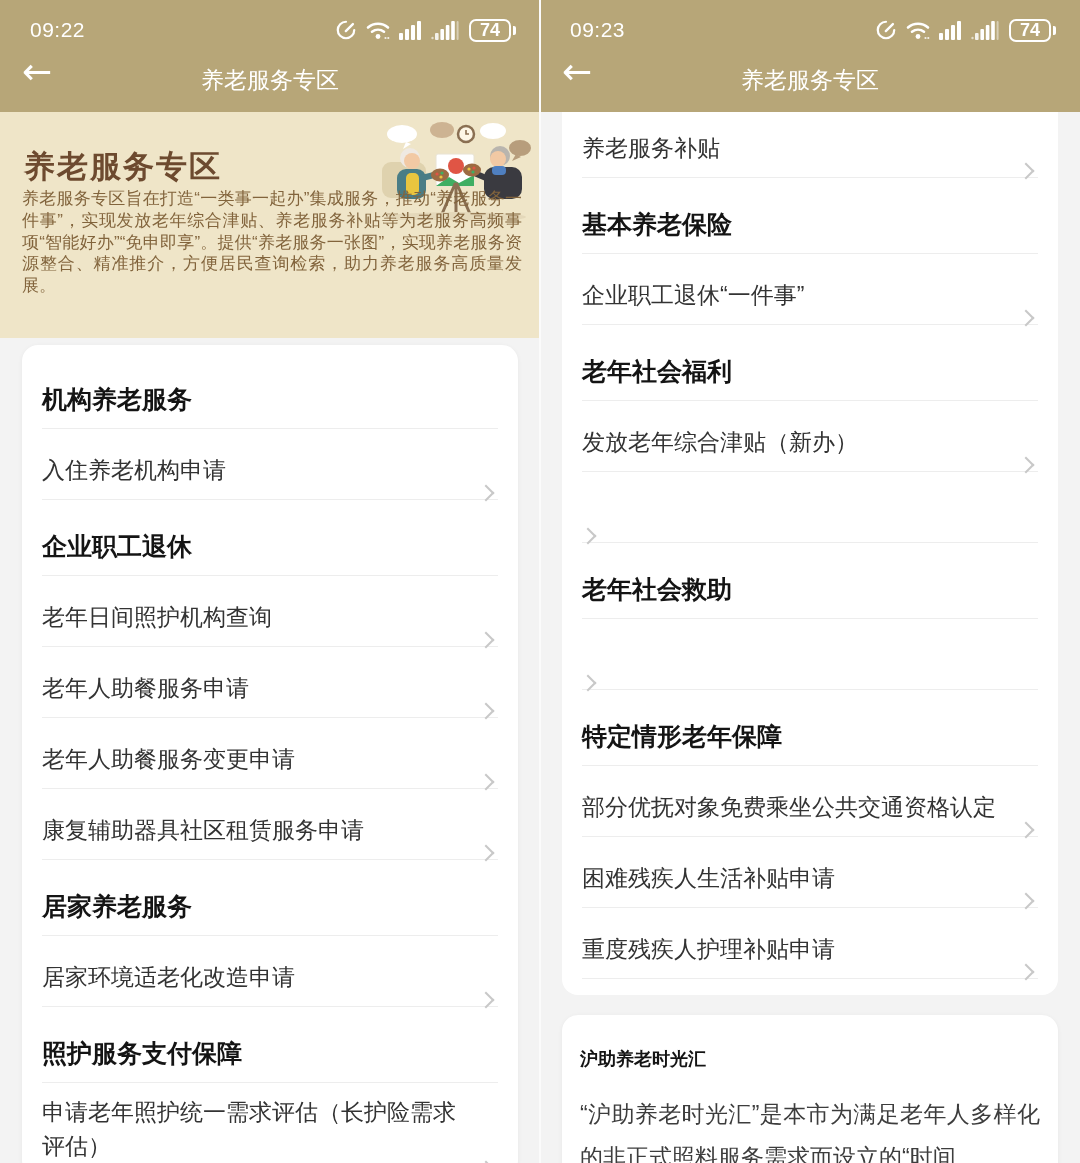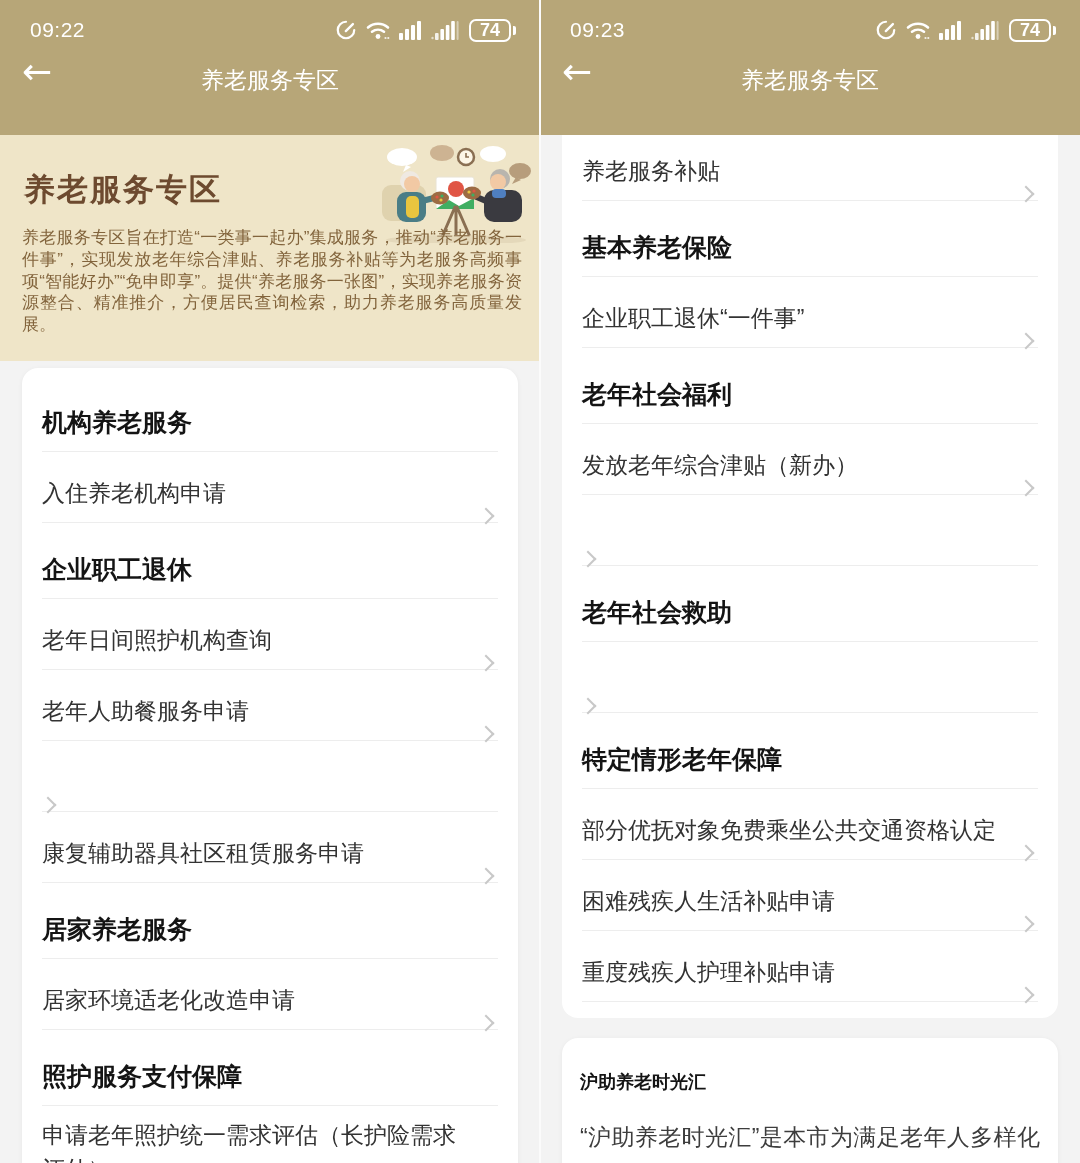--- a/index.html
+++ b/index.html
@@ -3,37 +3,37 @@
 <meta charset="utf-8">
 <style>
   * { box-sizing: border-box; margin: 0; padding: 0; }
   html,body { width:1080px; height:1163px; overflow:hidden; }
   body { font-family:"Liberation Sans","DejaVu Sans",sans-serif; background:#f3f3f3; }
   .stage { display:flex; width:1080px; height:1163px; position:relative; }
   .seam { position:absolute; left:539px; top:0; width:2px; height:1163px; background:#fbfbfb; z-index:60; }
   .phone { width:540px; height:1163px; position:relative; overflow:hidden; background:#f3f3f3; }
 
   
-  .appbar { background:#b7a678; height:135px; position:relative; z-index:2; }
+  .appbar { background:#b7a678; height:112px; position:relative; z-index:2; }
   .statusbar { display:flex; justify-content:space-between; align-items:center; height:48px; padding:12px 24px 0 30px; color:#fff; }
   .time { font-size:21px; letter-spacing:.5px; }
   .sicons { display:flex; align-items:center; gap:8px; }
   .sicons svg { display:block; }
   .batt-wrap { display:flex; align-items:center; margin-left:2px; }
   .batt { width:42px; height:23px; border:2px solid #fff; border-radius:7px; display:flex; align-items:center; justify-content:center; color:#fff; font-size:18px; font-weight:bold; }
   .batt-tip { width:3px; height:9px; background:#fff; border-radius:0 2px 2px 0; margin-left:2px; }
   .navbar { position:relative; height:64px; display:flex; align-items:center; justify-content:center; }
   .back { position:absolute; left:22px; top:6px; background:none; border:none; color:#fff; font-size:36px; line-height:1; cursor:pointer; font-family:"DejaVu Sans",sans-serif; }
   .navtitle { color:#fff; font-size:23px; }
 
   
   .banner { background:#efe5c8; height:226px; position:relative; }
   .banner h1 { position:absolute; left:24px; top:34px; font-size:31px; font-weight:bold; color:#6d4a2f; letter-spacing:2px; }
   .banner .illus { position:absolute; right:8px; top:8px; }
-  .banner p { position:absolute; left:22px; top:92px; width:500px; font-size:17px; line-height:21.8px; color:#82643c; text-align:justify; }
+  .banner p { position:absolute; left:22px; top:76px; width:500px; font-size:17px; line-height:21.8px; color:#82643c; text-align:justify; }
 
   
   .card { background:#fff; border-radius:16px; margin:0 22px; box-shadow:0 1px 5px rgba(0,0,0,.05); }
   .card-main { margin-top:7px; padding:8px 20px 0; min-height:830px; }
   .card-flush { border-radius:0 0 16px 16px; padding:0 20px 16px; box-shadow:none; }
   .row { display:flex; align-items:flex-end; justify-content:space-between; border-bottom:1px solid #ededed; }
   .row.header { min-height:76px; font-size:25px; font-weight:bold; color:#141414; }
   .row.item { min-height:71px; font-size:23px; color:#333; cursor:pointer; }
   .row .label { flex:1; padding:12px 12px 12px 0; line-height:34px; }
   .chev { width:12px; height:12px; border-top:2px solid #c8c8c8; border-right:2px solid #c8c8c8; transform:rotate(45deg); flex:none; margin-right:6px; }
@@ -145,20 +145,21 @@
           </div>
           <div class="row item">
             <span class="label">老年日间照护机构查询</span>
             <span class="chev"></span>
           </div>
           <div class="row item">
             <span class="label">老年人助餐服务申请</span>
             <span class="chev"></span>
           </div>
           <div class="row item">
+            <span class="label">老年人助餐服务变更申请</span>
             <span class="chev"></span>
           </div>
           <div class="row item">
             <span class="label">康复辅助器具社区租赁服务申请</span>
             <span class="chev"></span>
           </div>
           <div class="row header">
             <span class="label">居家养老服务</span>
           </div>
           <div class="row item">

